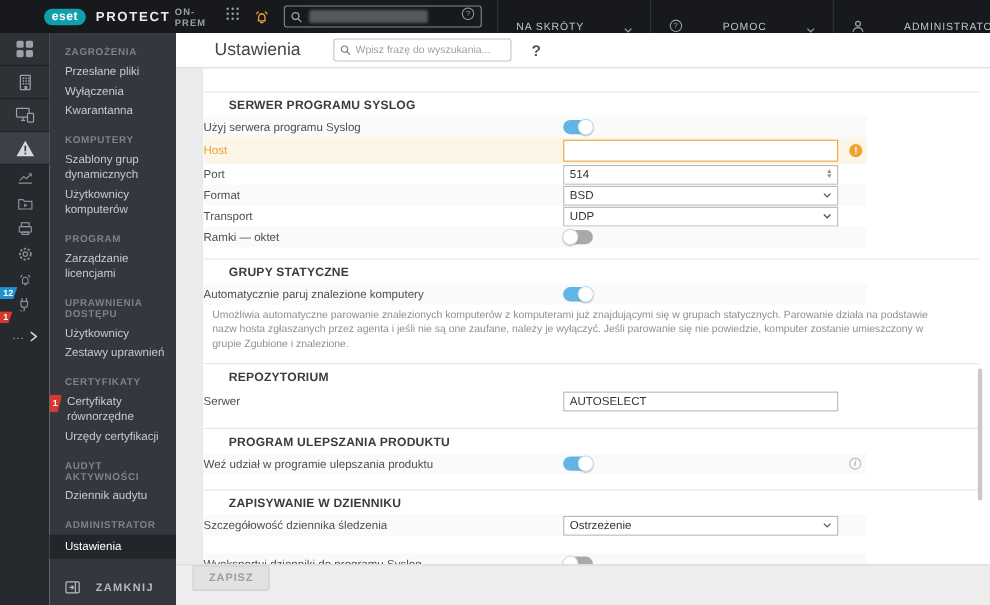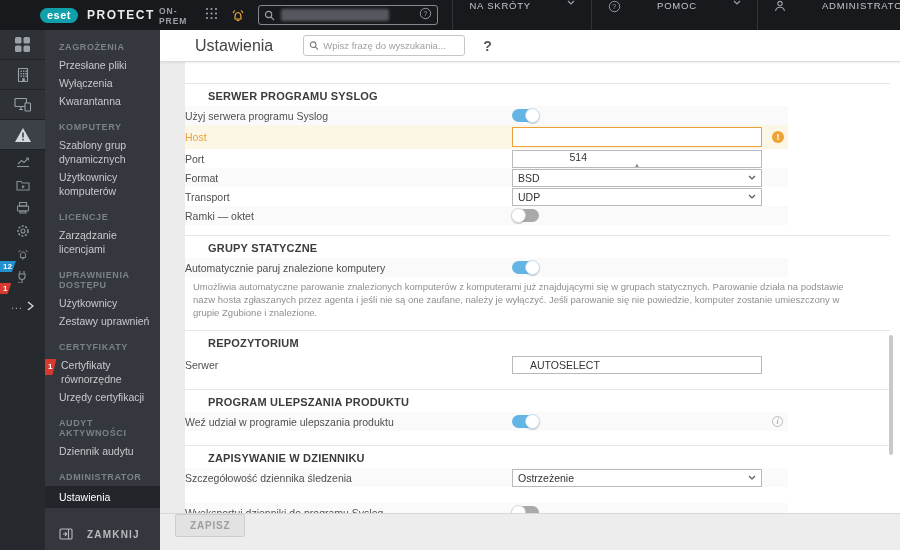--- a/index.html
+++ b/index.html
@@ -11,21 +11,21 @@
   .brand { display:flex; align-items:center; margin-left:40px; }
   .eset-pill { background:#0fa0ab; color:#fff; font-weight:bold; font-size:11px; border-radius:9px; padding:1px 7px 2px 7px; letter-spacing:.5px; }
   .product { margin-left:9px; font-size:12px; letter-spacing:1.5px; color:#e8eaec; font-weight:bold; }
   .edition { margin-left:4px; font-size:8.5px; letter-spacing:1px; color:#9aa0a6; font-weight:bold; padding-top:2px; }
   .grid-icon { margin-left:18px; }
   .topbar-right { margin-left:auto; display:flex; align-items:stretch; height:100%; }
   .bell-btn { display:flex; align-items:center; padding:0 12px; }
   .search-pill { align-self:center; width:180px; height:20px; border:1px solid #85898e; border-radius:3px; display:flex; align-items:center; padding:0 5px; margin-right:14px; position:relative; }
   .search-blur { width:108px; height:12px; background:#55595f; border-radius:2px; margin-left:6px; filter:blur(1.5px); }
   .search-help { margin-left:auto; }
-  .tb-item { display:flex; align-items:flex-start; padding:0 16px; border-left:1px solid #303439; font-size:9.5px; letter-spacing:.8px; color:#c2c6ca; white-space:nowrap;gap:30px; }
+  .tb-item { display:flex; align-items:flex-end; padding:0 16px; border-left:1px solid #303439; font-size:9.5px; letter-spacing:.8px; color:#c2c6ca; white-space:nowrap;gap:30px; }
   .tb-item .caret { margin-left:6px; }
   .logout-txt { display:flex; flex-direction:column; line-height:10px; margin-left:7px; }
   .logout-sub { font-size:8px; color:#8a8f94; letter-spacing:.3px; }
   .ico { display:inline-block; vertical-align:middle; }
 
   
   .rail { position:absolute; left:0; top:30px; width:45px; height:520px; background:#26292e; z-index:20; }
   .rail-tile { width:45px; height:30px; display:flex; align-items:center; justify-content:center; background:#2e3237; border-bottom:1px solid #1e2125; }
   .rail-tile.active { background:#3c4148; }
   .rail-small { width:45px; height:23px; display:flex; align-items:center; justify-content:center; }
@@ -61,23 +61,23 @@
   .panel-inner { padding-top:21px; }
   .divider { height:1px; background:#e6e6e6; margin-right:10px; }
   .sec-title { font-size:11px; font-weight:bold; color:#3c3c3c; letter-spacing:.2px; padding:6px 0 4px 23px; }
   .row { width:603px; height:19px; display:flex; align-items:center; position:relative; }
   .row.alt { background:#fafafa; }
   .row.tall { height:24px; }
   .row.err { background:#fcf6e6; }
   .row-label { font-size:10.5px; color:#4f4f4f; }
   .row.err .row-label { color:#e9a23b; }
   .fieldcol { position:absolute; left:327px; width:250px; display:flex; align-items:center; }
-  .text-input { width:294px; height:18px; border:1px solid #b9b9b9; font-size:10.5px; color:#333; padding:0 17px; font-family:"Liberation Sans",sans-serif; background:#fff; }
+  .text-input { width:294px; height:18px; border:1px solid #b9b9b9; font-size:10.5px; color:#333; padding:0 5px; font-family:"Liberation Sans",sans-serif; background:#fff; }
   .text-input.error { border:1px solid #e9a23b; height:20px; outline:none; }
-  .num-wrap { width:250px; height:18px; border:1px solid #b9b9b9; background:#fff; display:flex; align-items:center;flex-direction:column; }
+  .num-wrap { width:250px; height:18px; border:1px solid #b9b9b9; background:#fff; display:flex; align-items:center; }
   .num-wrap input { border:none; outline:none; flex:1; font-size:10.5px; color:#333; padding:0 5px; font-family:"Liberation Sans",sans-serif; }
   .spinner { width:14px; display:flex; flex-direction:column; align-items:center; color:#888; font-size:6px; line-height:5px; cursor:pointer; }
   .fake-select { width:250px; height:18px; border:1px solid #b9b9b9; background:#fff; font-size:10.5px; color:#333; display:flex; align-items:center; padding:0 5px; cursor:pointer; }
   .fake-select .sel-caret { margin-left:auto; color:#555; }
   .toggle { width:27px; height:13px; border-radius:7px; position:relative; cursor:pointer; }
   .toggle.on { background:#62b5e5; }
   .toggle.off { background:#a9a9a9; }
   .knob { position:absolute; top:-1px; width:15px; height:15px; border-radius:50%; background:#fff; border:1px solid #d6d6d6; box-shadow:0 1px 1px rgba(0,0,0,.2); }
   .toggle.on .knob { right:-1px; border-color:#bcdcf2; }
   .toggle.off .knob { left:-1px; }
@@ -272,21 +272,21 @@
 <div class="submenu">
   <div class="sm-header">ZAGROŻENIA</div>
   <div class="sm-item">Przesłane pliki</div>
   <div class="sm-item">Wyłączenia</div>
   <div class="sm-item">Kwarantanna</div>
 
   <div class="sm-header">KOMPUTERY</div>
   <div class="sm-item" style="width:108px;">Szablony grup dynamicznych</div>
   <div class="sm-item">Użytkownicy komputerów</div>
 
-  <div class="sm-header">LICENCJE</div>
+  <div class="sm-header">PROGRAM</div>
   <div class="sm-item">Zarządzanie licencjami</div>
 
   <div class="sm-header">UPRAWNIENIA DOSTĘPU</div>
   <div class="sm-item">Użytkownicy</div>
   <div class="sm-item">Zestawy uprawnień</div>
 
   <div class="sm-header">CERTYFIKATY</div>
   <div class="sm-item badged">
     <span class="sm-badge">1</span>
     <span>Certyfikaty równorzędne</span>

